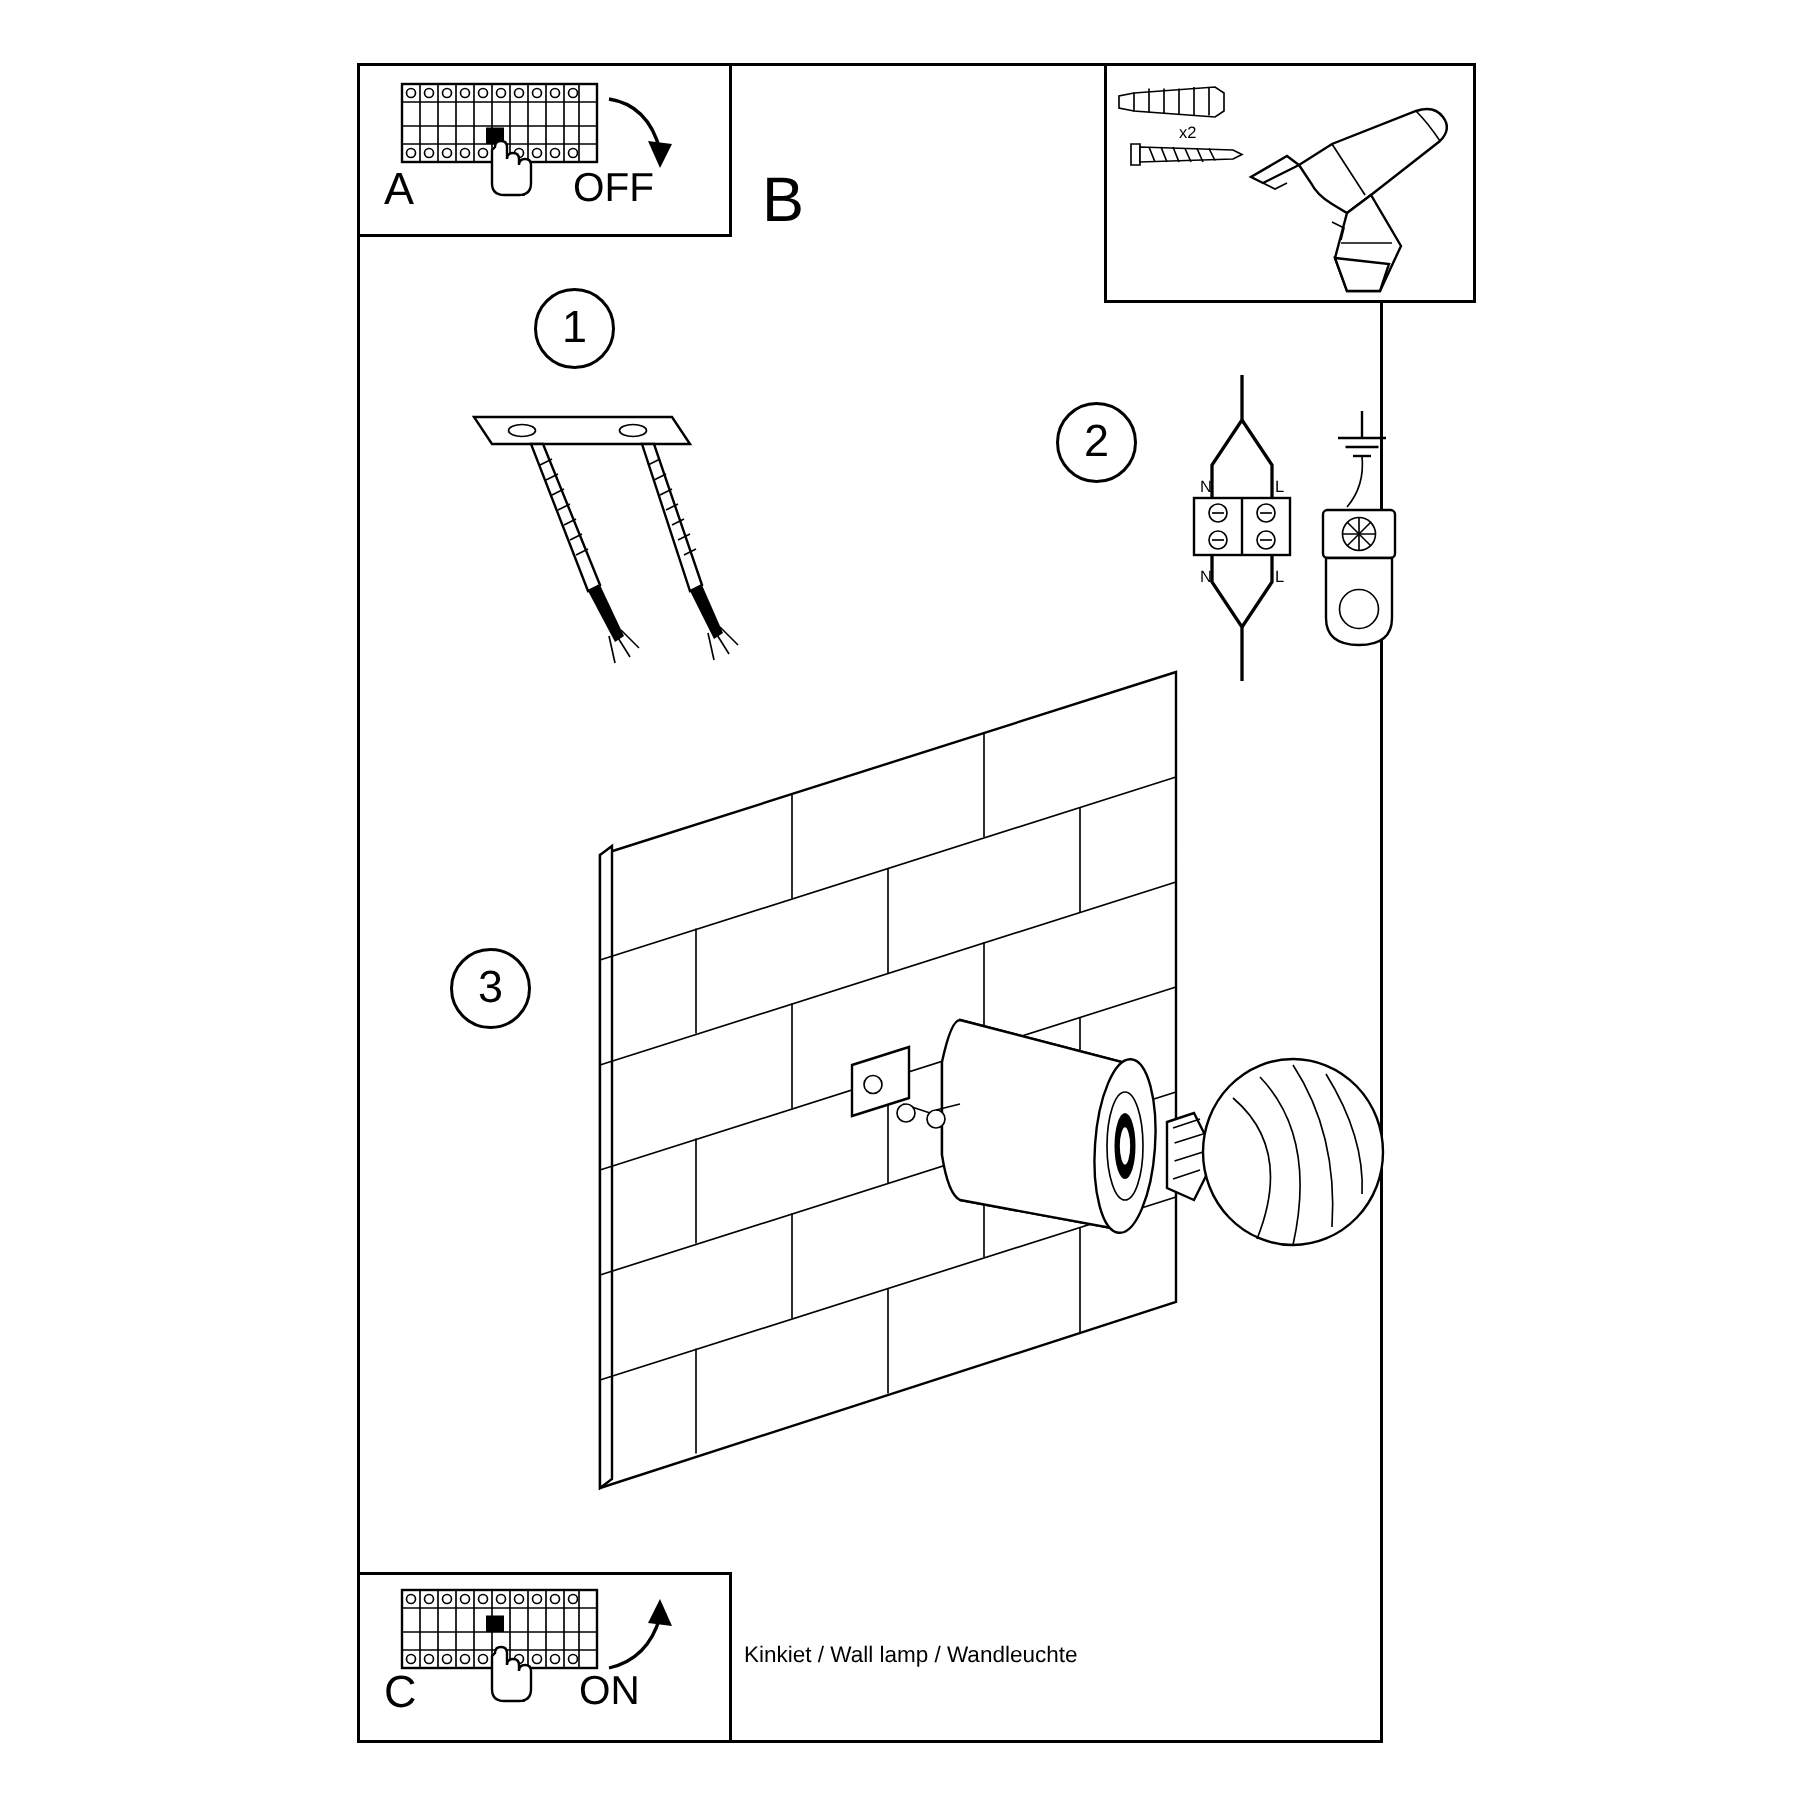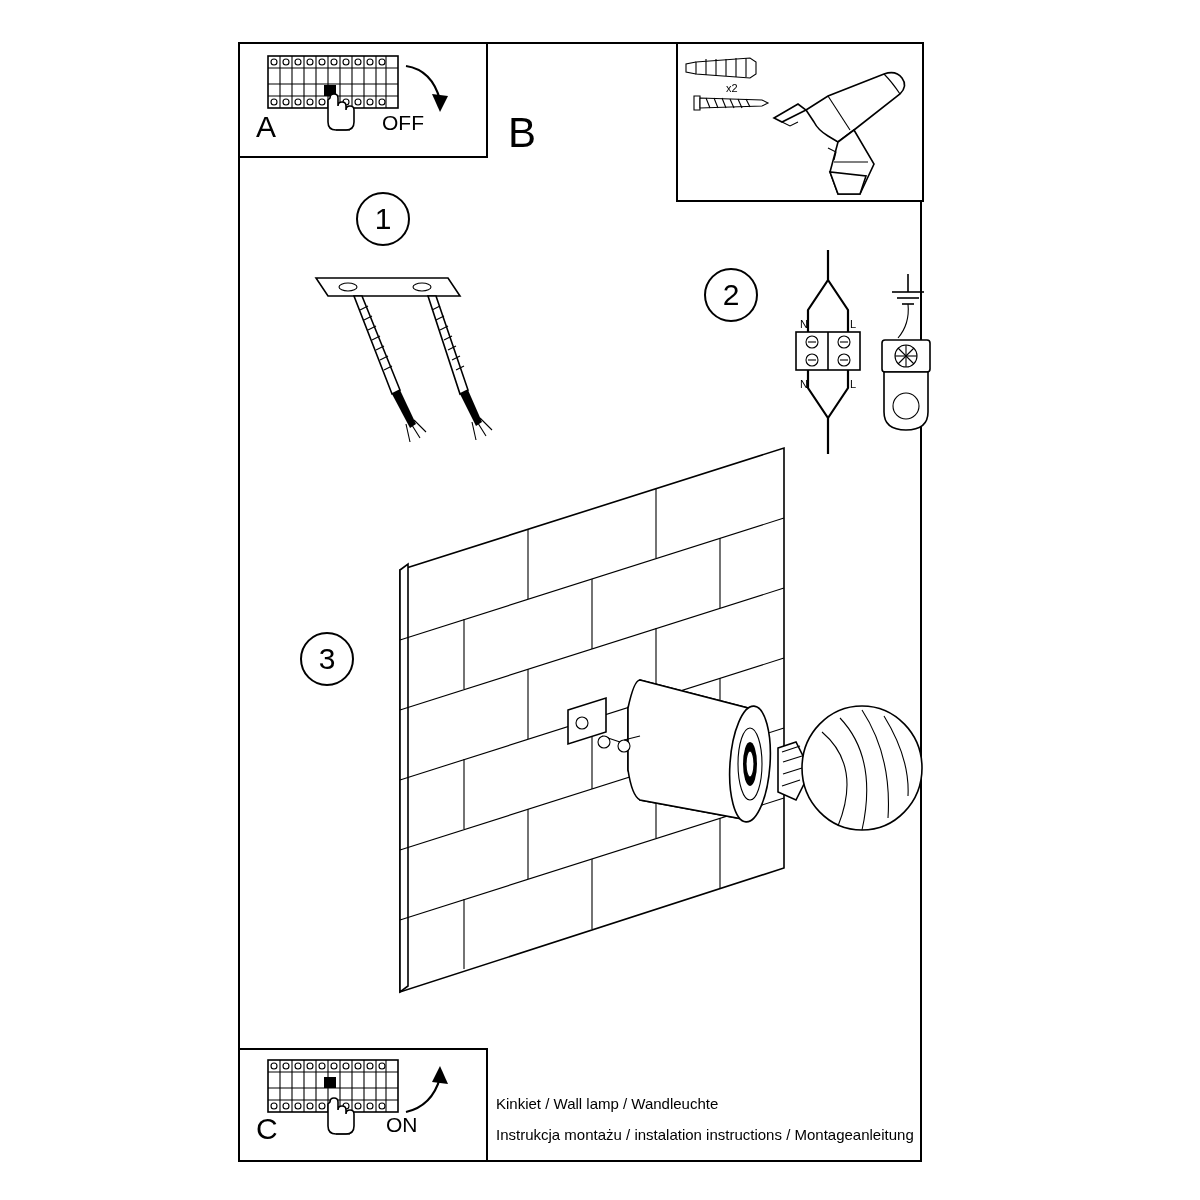--- a/index.html
+++ b/index.html
@@ -33,38 +33,38 @@
   }
   .box {
     position: absolute;
     border: 2px solid #000;
     box-sizing: border-box;
     background: #fff;
   }
   
   #box-a { left: 238px; top: 42px; width: 250px; height: 116px; }
   
-  #box-b { left: 676px; top: 42px; width: 248px; height: 160px; }
+  #box-b { left: 736px; top: 42px; width: 248px; height: 160px; }
   
   #box-c { left: 238px; top: 1048px; width: 250px; height: 114px; }
 
   .letter {
     position: absolute;
     font-size: 30px;
     line-height: 1;
     font-family: "Liberation Sans", sans-serif;
   }
   .big-letter {
     position: absolute;
     font-size: 42px;
     line-height: 1;
   }
   .word {
     position: absolute;
-    font-size: 21px;
+    font-size: 27px;
     line-height: 1;
   }
   .step-circle {
     position: absolute;
     width: 54px;
     height: 54px;
     border: 2px solid #000;
     border-radius: 50%;
     box-sizing: border-box;
     display: flex;
@@ -434,16 +434,15 @@
       <path class="fillw" d="M88 54 L88 76 Q88 84 96 84 L106 84 Q114 84 114 76 L114 64 Q114 60 110 60 Q106 60 106 64 L106 60 Q106 56 102 56 Q98 56 98 60 L98 52 Q98 48 94 48 Q90 48 90 52 Z"></path>
       <path class="ln-thin" d="M96 84 L110 84"></path>
 
       <path class="ln-thick" d="M166 62 Q192 56 200 28"></path>
       <path class="fillb" d="M200 16 L208 34 L192 32 Z"></path>
     </svg>
     <div class="letter" style="left:16px; top:64px;">C</div>
     <div class="word" style="left:146px; top:64px;">ON</div>
   </div>
 
-  <div class="caption" style="left:496px; top:1124px;">Instrukcja montażu / instalation instructions / Montageanleitung</div>
   <div class="caption" style="left:496px; top:1093px;text-align:center;">Kinkiet / Wall lamp / Wandleuchte</div>
 
 </div>
 
 </body></html>

